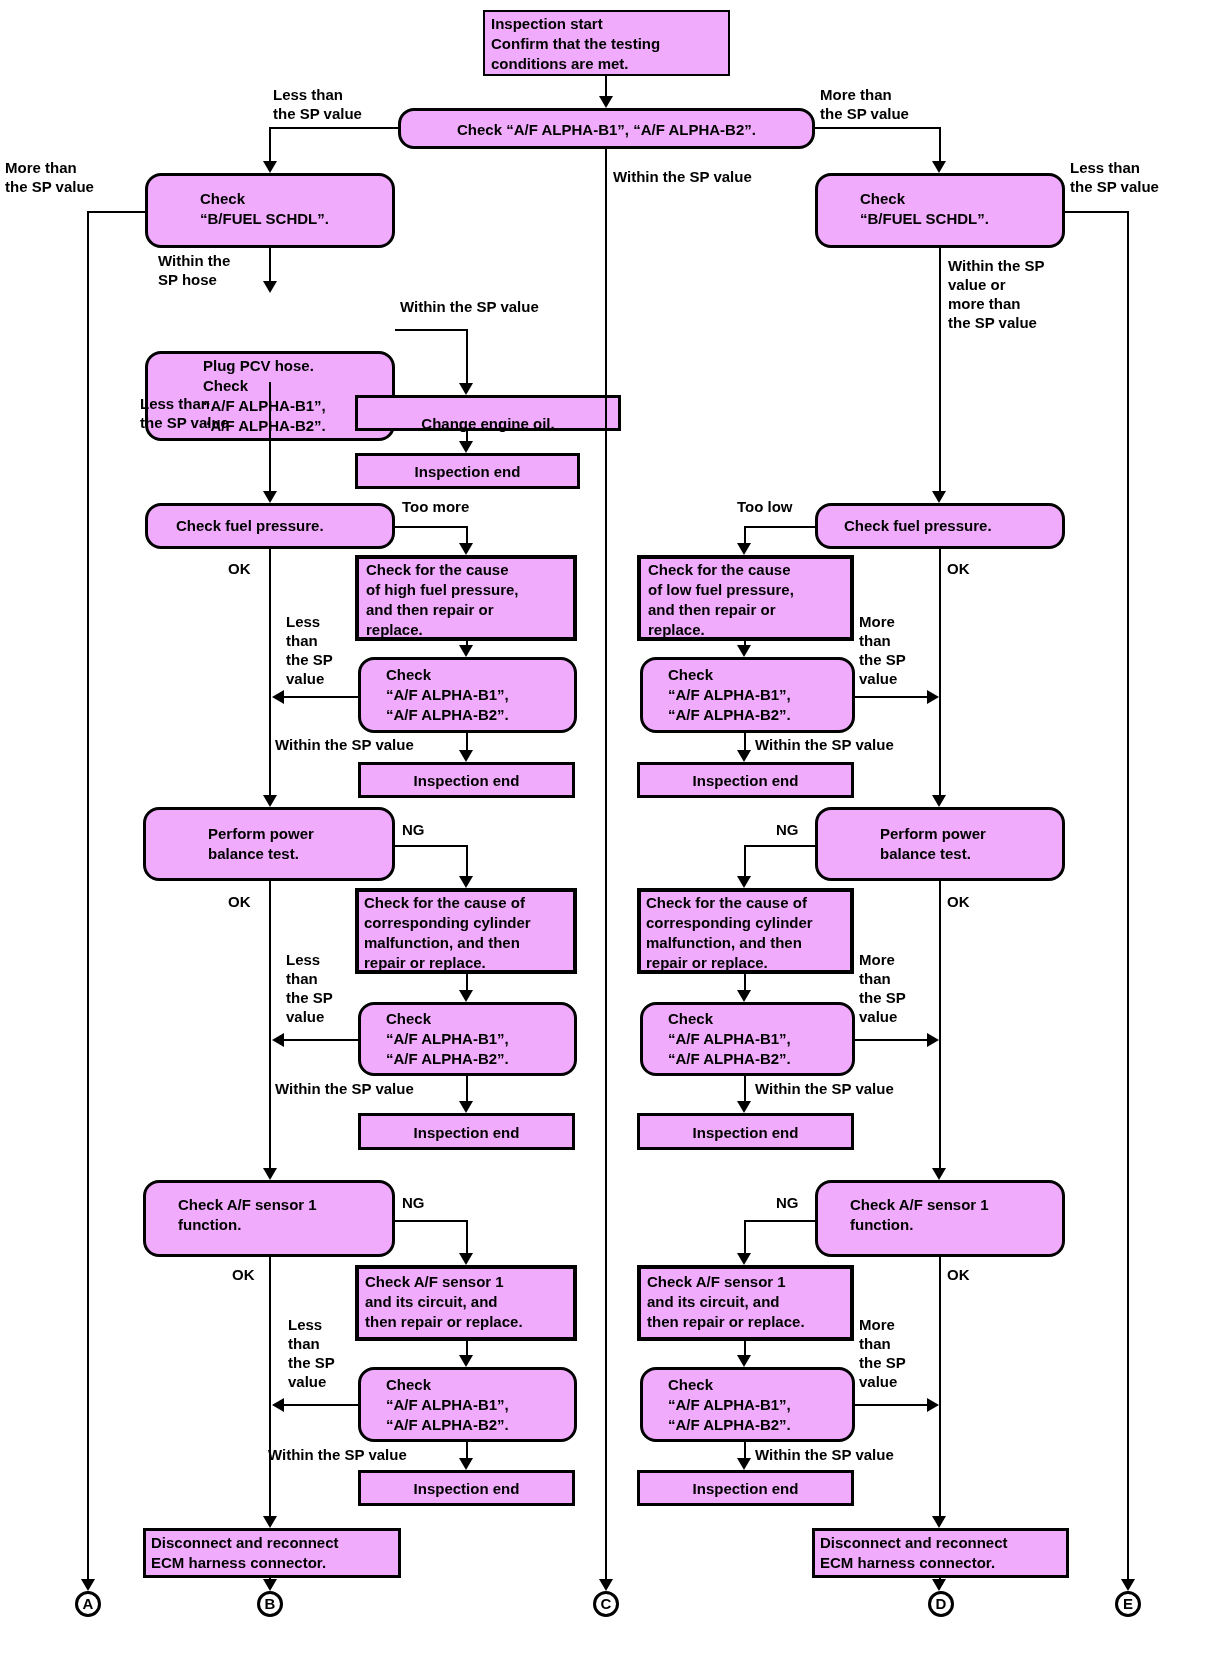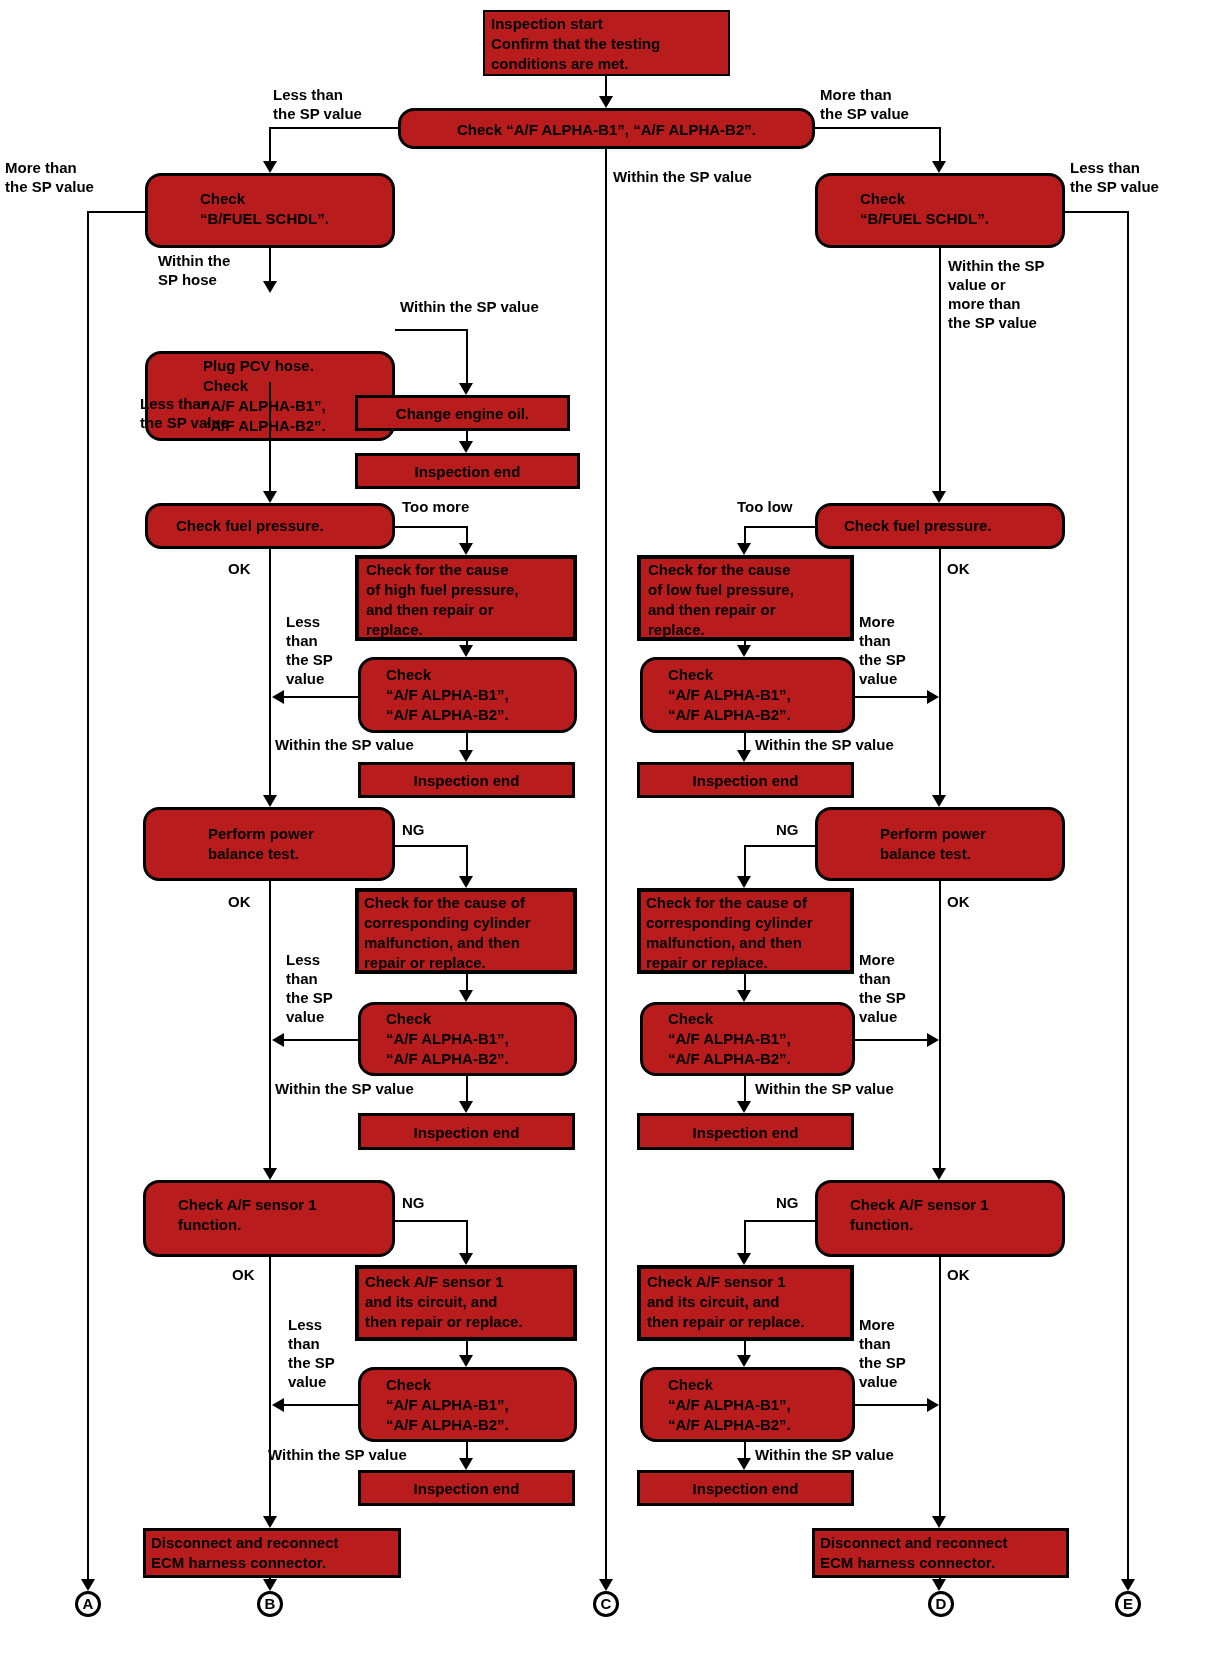--- a/index.html
+++ b/index.html
@@ -1,18 +1,18 @@
 <!DOCTYPE html>
 <html><head>
 <meta charset="utf-8">
 <style>
   html,body{margin:0;padding:0;background:#fff;}
   #stage{position:relative;width:1216px;height:1660px;background:#ffffff;overflow:hidden;
          font-family:"Liberation Sans","DejaVu Sans",sans-serif;color:#000;}
-  .box{position:absolute;box-sizing:border-box;border:3px solid #000;background:#b91c1c;
+  .box{position:absolute;box-sizing:border-box;border:3px solid #000;background:#f0abfc;
        font-weight:bold;font-size:15px;line-height:20px;white-space:pre-line;}
   .round{border-radius:16px;}
   .thin{border-width:2px;}
   .thick{border-width:4px;}
   .ctr{text-align:center;}
   .lbl{position:absolute;font-weight:bold;font-size:15px;line-height:19px;white-space:pre-line;}
   .h,.v{position:absolute;background:#000;display:block;}
   .h{height:2px;}
   .v{width:2px;}
   .ad,.al,.ar{position:absolute;width:0;height:0;display:block;}
@@ -34,21 +34,21 @@
 
   <div class="box round" style="left:145px;top:173px;width:250px;height:75px;padding:13px 8px 0 52px;">Check
 “B/FUEL SCHDL”.</div>
   <div class="box round" style="left:815px;top:173px;width:250px;height:75px;padding:13px 8px 0 42px;">Check
 “B/FUEL SCHDL”.</div>
 
   <div class="box round" style="left:145px;top:303px;width:250px;height:90px;padding:2px 9px 0 55px;margin-top:48px;">Plug PCV hose.
 Check
 “A/F ALPHA-B1”,
 “A/F ALPHA-B2”.</div>
-  <div class="box ctr" style="left:355px;top:395px;width:215px;height:36px;padding-top:6px;">Change engine oil.</div>
+  <div class="box ctr" style="left:355px;top:395px;width:266px;height:36px;padding-top:16px;">Change engine oil.</div>
   <div class="box ctr" style="left:355px;top:453px;width:225px;height:36px;padding-top:6px;">Inspection end</div>
 
   <div class="box round" style="left:145px;top:503px;width:250px;height:46px;padding:10px 0 0 28px;">Check fuel pressure.</div>
   <div class="box round" style="left:815px;top:503px;width:250px;height:46px;padding:10px 0 0 26px;">Check fuel pressure.</div>
 
   <div class="box thick" style="left:355px;top:555px;width:222px;height:86px;padding:1px 0 0 7px;">Check for the cause
 of high fuel pressure,
 and then repair or
 replace.</div>
   <div class="box thick" style="left:637px;top:555px;width:217px;height:86px;padding:1px 0 0 7px;">Check for the cause

